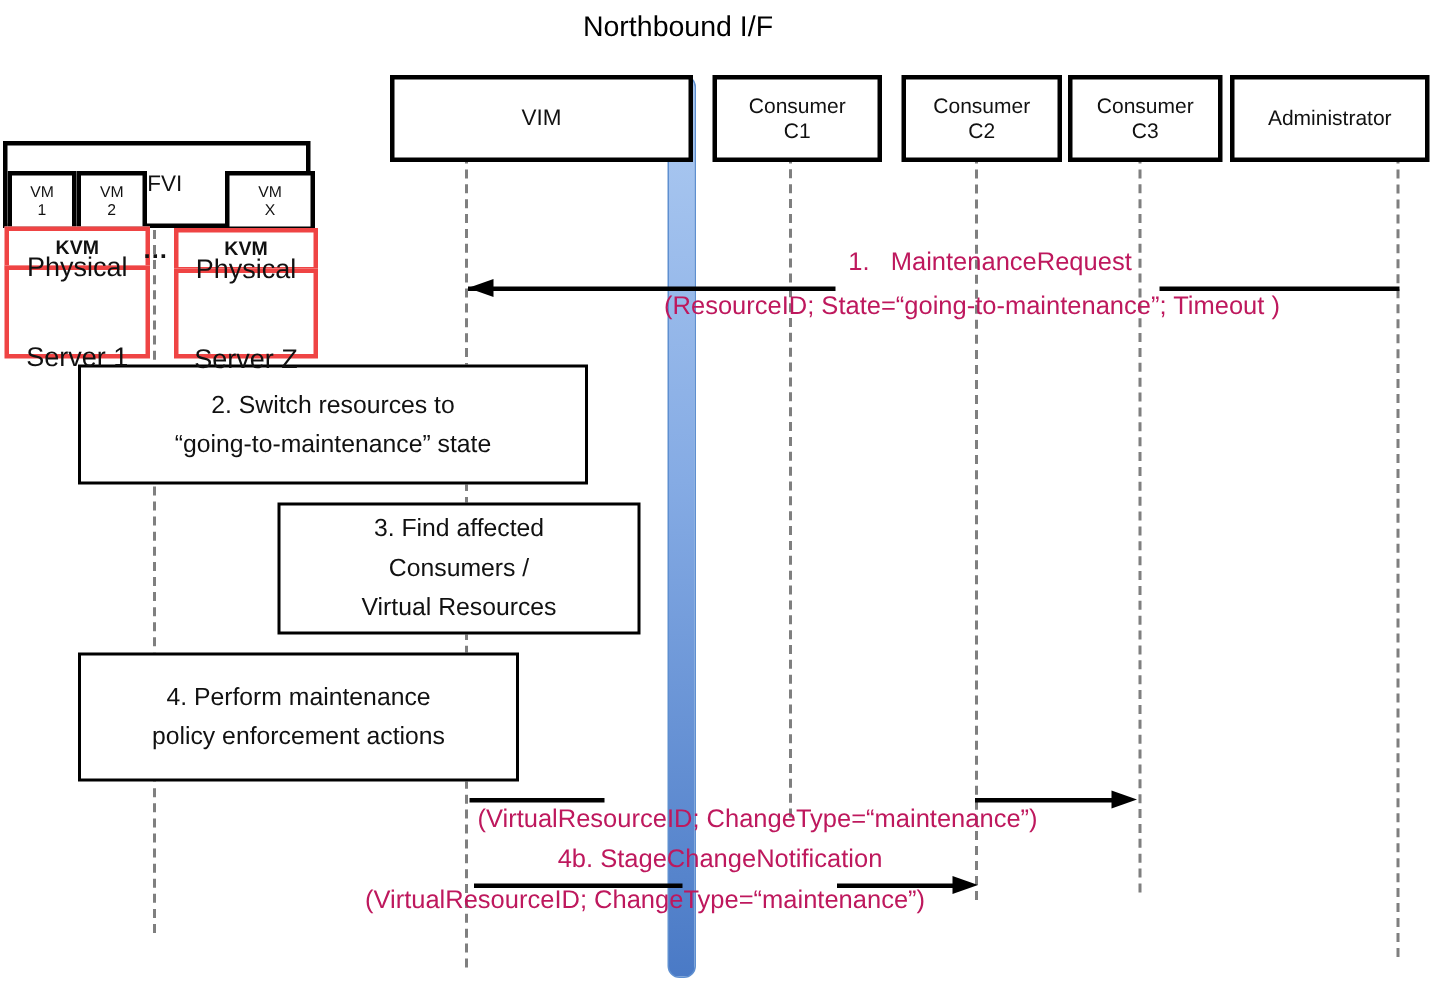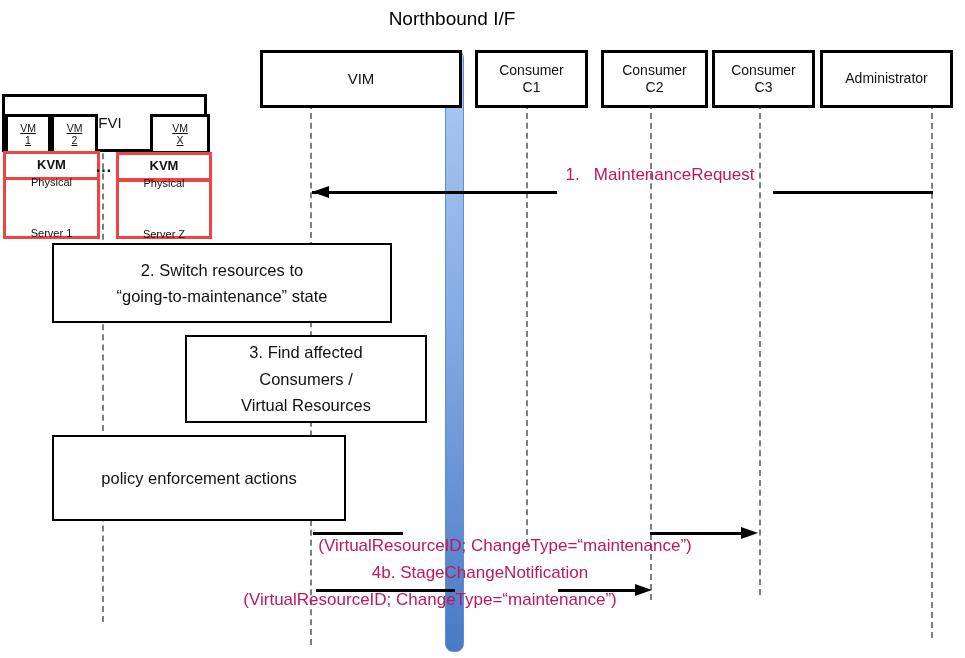--- a/index.html
+++ b/index.html
@@ -2,24 +2,24 @@
 <html><head>
 <meta charset="utf-8">
 <style>
   html,body{margin:0;padding:0;background:#fff;}
   #canvas{position:relative;width:956px;height:658px;background:#ffffff;overflow:hidden;
           font-family:"Liberation Sans",sans-serif;color:#111;}
   .box{position:absolute;background:#fff;display:flex;flex-direction:column;
        align-items:center;justify-content:center;text-align:center;line-height:1.25;}
   .actor{border:3px solid #000;font-size:15px;z-index:3;}
   .actor.small{font-size:14px;}
-  .vmbox{border:3px solid #000;font-size:10.5px;line-height:1.15;z-index:4;text-decoration:underline;}
+  .vmbox{border:3px solid #000;font-size:10.5px;line-height:1.15;z-index:4;}
   .bluebox{border:3px solid #ef4444;z-index:4;background:#fff;}
   .kvm{font-size:13px;font-weight:600;}
-  .phys{font-size:11px;line-height:1.35;gap:36px;}
+  .phys{font-size:18px;line-height:1.35;gap:36px;}
   .stepbox{border:2px solid #000;font-size:16.5px;line-height:1.6;z-index:3;background:#fff;}
   .lifeline{position:absolute;width:0;border-left:2px dashed #7F7F7F;z-index:1;}
   .msgline{position:absolute;height:3px;background:#000;z-index:5;}
   .head-left{position:absolute;width:0;height:0;border-top:6px solid transparent;
              border-bottom:6px solid transparent;border-right:17px solid #000;z-index:5;}
   .head-right{position:absolute;width:0;height:0;border-top:6px solid transparent;
               border-bottom:6px solid transparent;border-left:17px solid #000;z-index:5;}
   .msglabel{position:absolute;transform:translateX(-50%);white-space:nowrap;
             font-size:17px;color:#be185d;z-index:6;}
   #nb-bar{position:absolute;left:445px;top:50px;width:17px;height:600px;border-radius:8px;
@@ -92,33 +92,35 @@
   </div>
   <div class="box bluebox phys" style="left:116px;top:179px;width:90px;height:54px;">
     <span>Physical</span>
     <span>Server Z</span>
   </div>
 
   <div class="msgline" style="left:312px;top:191px;width:245px;"></div>
   <div class="msgline" style="left:773px;top:191px;width:160px;"></div>
   <div class="head-left" style="left:312px;top:186px;"></div>
   <div class="msglabel" style="left:660px;top:165px;">1.&nbsp;&nbsp;&nbsp;MaintenanceRequest</div>
+  <div class="msglabel" style="left:648px;top:194px;">(ResourceID; State=“going-to-maintenance”; Timeout )</div>
 
   <div class="box stepbox" style="left:52px;top:243px;width:336px;height:76px;">
     <span>2. Switch resources to</span>
     <span>“going-to-maintenance” state</span>
   </div>
 
   <div class="box stepbox" style="left:185px;top:335px;width:238px;height:84px;">
     <span>3. Find affected</span>
     <span>Consumers /</span>
     <span>Virtual Resources</span>
   </div>
 
   <div class="box stepbox" style="left:52px;top:435px;width:290px;height:82px;">
+    <span>4. Perform maintenance</span>
     <span>policy enforcement actions</span>
   </div>
 
   <div class="msgline" style="left:313px;top:532px;width:90px;"></div>
   <div class="msgline" style="left:650px;top:532px;width:92px;"></div>
   <div class="head-right" style="left:741px;top:527px;"></div>
   <div class="msglabel" style="left:505px;top:536px;">(VirtualResourceID; ChangeType=“maintenance”)</div>
 
   <div class="msgline" style="left:316px;top:589px;width:139px;"></div>
   <div class="msgline" style="left:558px;top:589px;width:78px;"></div>

